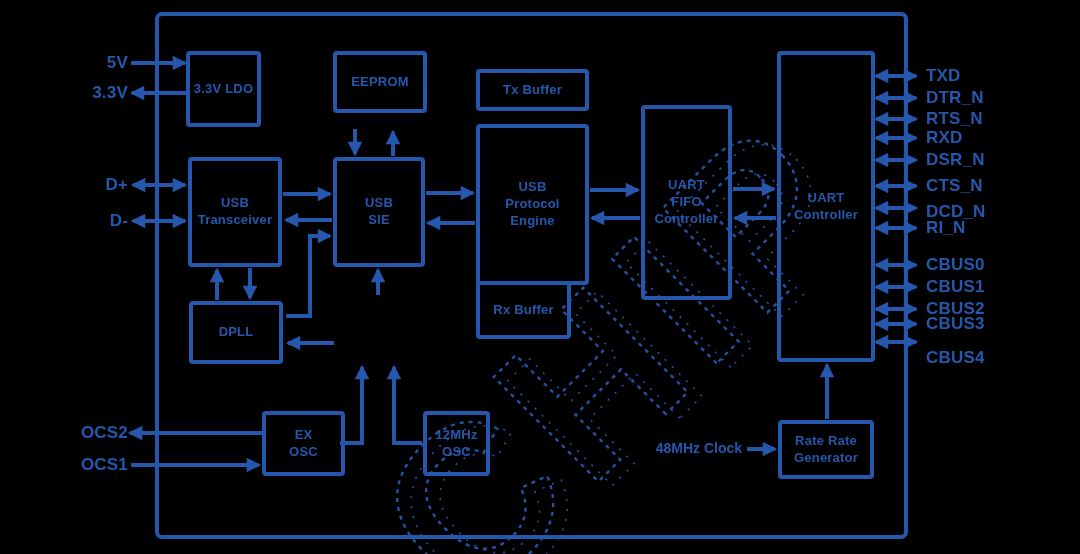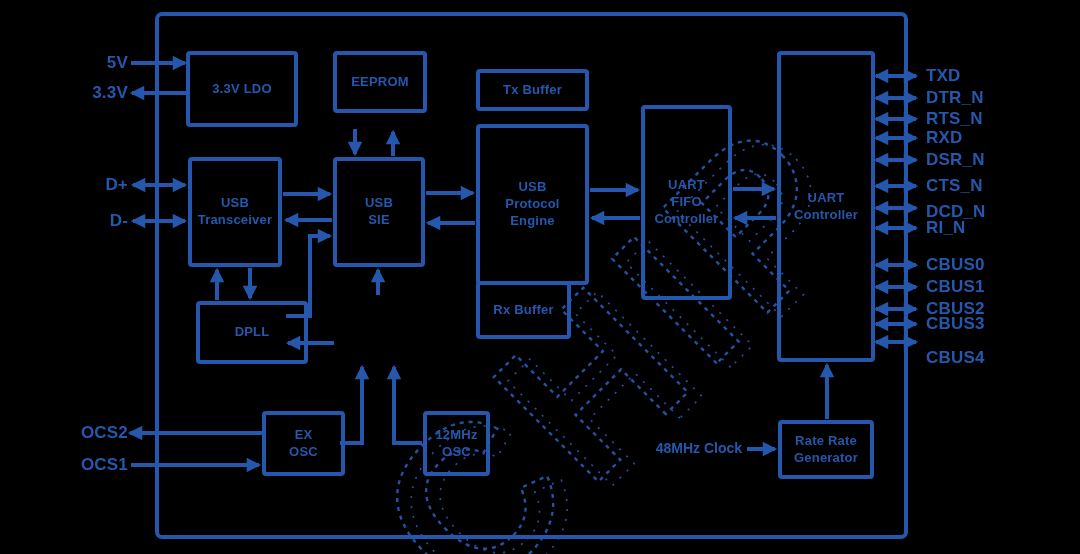--- a/index.html
+++ b/index.html
@@ -33,30 +33,30 @@
     font-weight:bold;font-size:17px;letter-spacing:.2px;
     white-space:nowrap;
   }
   .pin.left{width:70px;text-align:right;}
   .clock-label{
     position:absolute;left:612px;top:440px;width:130px;
     text-align:right;color:var(--blue);
     font-weight:bold;font-size:14px;white-space:nowrap;
   }
   
-  .b-ldo{left:186px;top:51px;width:112px;height:76px;}
+  .b-ldo{left:186px;top:51px;width:75px;height:76px;}
   .b-eeprom{left:333px;top:51px;width:94px;height:62px;}
   .b-xcvr{left:188px;top:157px;width:94px;height:110px;}
   .b-sie{left:333px;top:157px;width:92px;height:110px;}
   .b-txbuf{left:476px;top:69px;width:113px;height:42px;}
   .b-pe{left:476px;top:124px;width:113px;height:161px;}
   .b-rxbuf{left:476px;top:281px;width:95px;height:58px;}
   .b-fifo{left:641px;top:105px;width:91px;height:195px;}
   .b-uartc{left:777px;top:51px;width:98px;height:311px;}
-  .b-dpll{left:196px;top:301px;width:112px;height:63px;}
+  .b-dpll{left:189px;top:301px;width:94px;height:63px;}
   .b-pll{left:335px;top:296px;width:94px;height:68px;}
   .b-exosc{left:262px;top:411px;width:83px;height:65px;}
   .b-12mhz{left:423px;top:411px;width:67px;height:65px;}
   .b-brg{left:778px;top:420px;width:96px;height:59px;}
 </style>
 </head>
 <body>
 
 <div class="stage">
 

